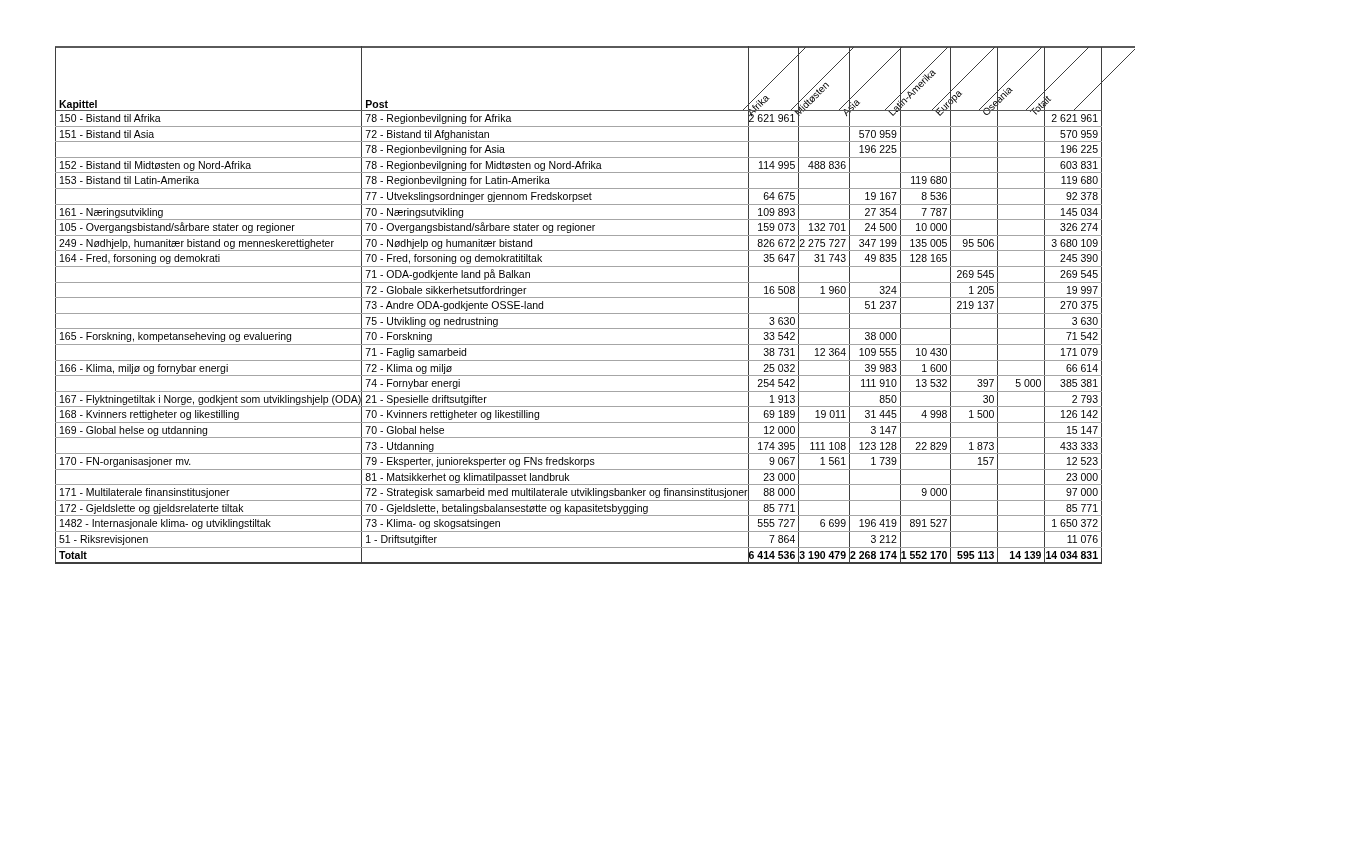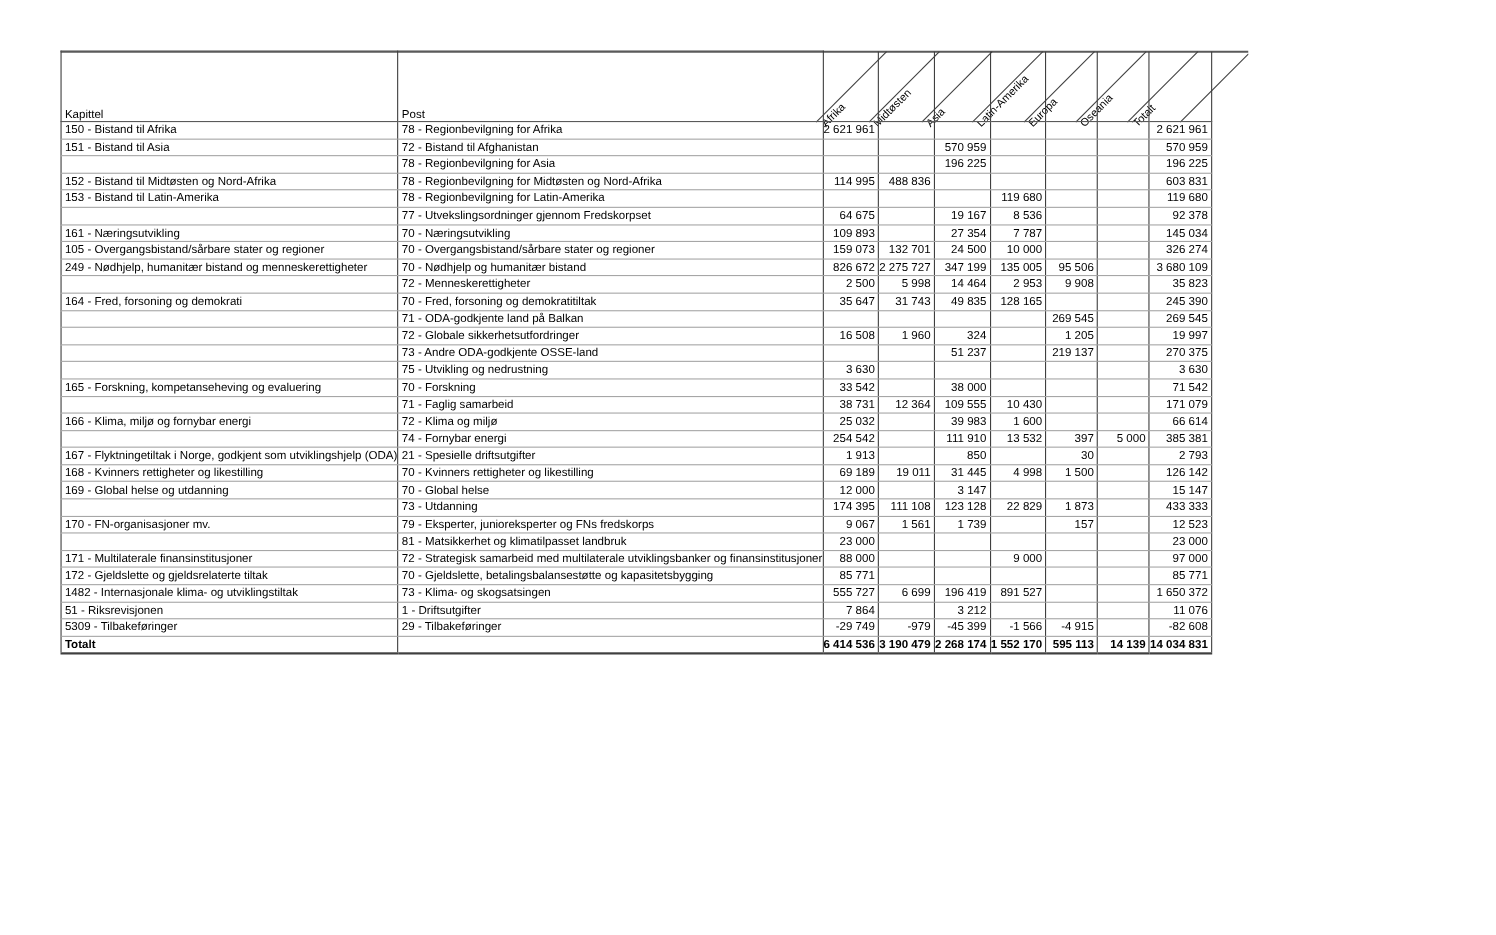--- a/index.html
+++ b/index.html
@@ -79,21 +79,21 @@
   
   td.cont {
     border-top: 1px solid #ffffff;
     border-bottom: 1px solid #ffffff;
   }
   td.cont.last-of-group {
     border-bottom: 1px solid #a6a6a6;
   }
 
   tr.hdr td, tr.hdr th {
-    font-weight: normal;
+    font-weight: bold;
     border-top: 1px solid #5a5a5a;
     border-bottom: 1px solid #5a5a5a;
     height: 62px;
     vertical-align: bottom;
     padding-bottom: 1px;
   }
   tr.hdr td.anglecell {
     border-left: 1px solid #3f3f3f;
     border-right: 1px solid #3f3f3f;
     border-top: 0px solid transparent;
@@ -254,31 +254,20 @@
           <td class="txt">70 - Nødhjelp og humanitær bistand</td>
           <td class="num">826 672</td>
           <td class="num">2 275 727</td>
           <td class="num">347 199</td>
           <td class="num">135 005</td>
           <td class="num">95 506</td>
           <td class="num"></td>
           <td class="num">3 680 109</td>
         </tr>
         <tr>
-          <td class="txt cont last-of-group"></td>
-          <td class="txt">72 - Menneskerettigheter</td>
-          <td class="num">2 500</td>
-          <td class="num">5 998</td>
-          <td class="num">14 464</td>
-          <td class="num">2 953</td>
-          <td class="num">9 908</td>
-          <td class="num"></td>
-          <td class="num">35 823</td>
-        </tr>
-        <tr>
           <td class="txt">164 - Fred, forsoning og demokrati</td>
           <td class="txt">70 - Fred, forsoning og demokratitiltak</td>
           <td class="num">35 647</td>
           <td class="num">31 743</td>
           <td class="num">49 835</td>
           <td class="num">128 165</td>
           <td class="num"></td>
           <td class="num"></td>
           <td class="num">245 390</td>
         </tr>
@@ -472,31 +461,20 @@
         <tr>
           <td class="txt">51 - Riksrevisjonen</td>
           <td class="txt">1 - Driftsutgifter</td>
           <td class="num">7 864</td>
           <td class="num"></td>
           <td class="num">3 212</td>
           <td class="num"></td>
           <td class="num"></td>
           <td class="num"></td>
           <td class="num">11 076</td>
-        </tr>
-        <tr>
-          <td class="txt">5309 - Tilbakeføringer</td>
-          <td class="txt">29 - Tilbakeføringer</td>
-          <td class="num">-29 749</td>
-          <td class="num">-979</td>
-          <td class="num">-45 399</td>
-          <td class="num">-1 566</td>
-          <td class="num">-4 915</td>
-          <td class="num"></td>
-          <td class="num">-82 608</td>
         </tr>
       </tbody>
     <tfoot>
       <tr class="total">
         <td class="txt">Totalt</td>
         <td class="txt"></td>
         <td class="num">6 414 536</td>
         <td class="num">3 190 479</td>
         <td class="num">2 268 174</td>
         <td class="num">1 552 170</td>

